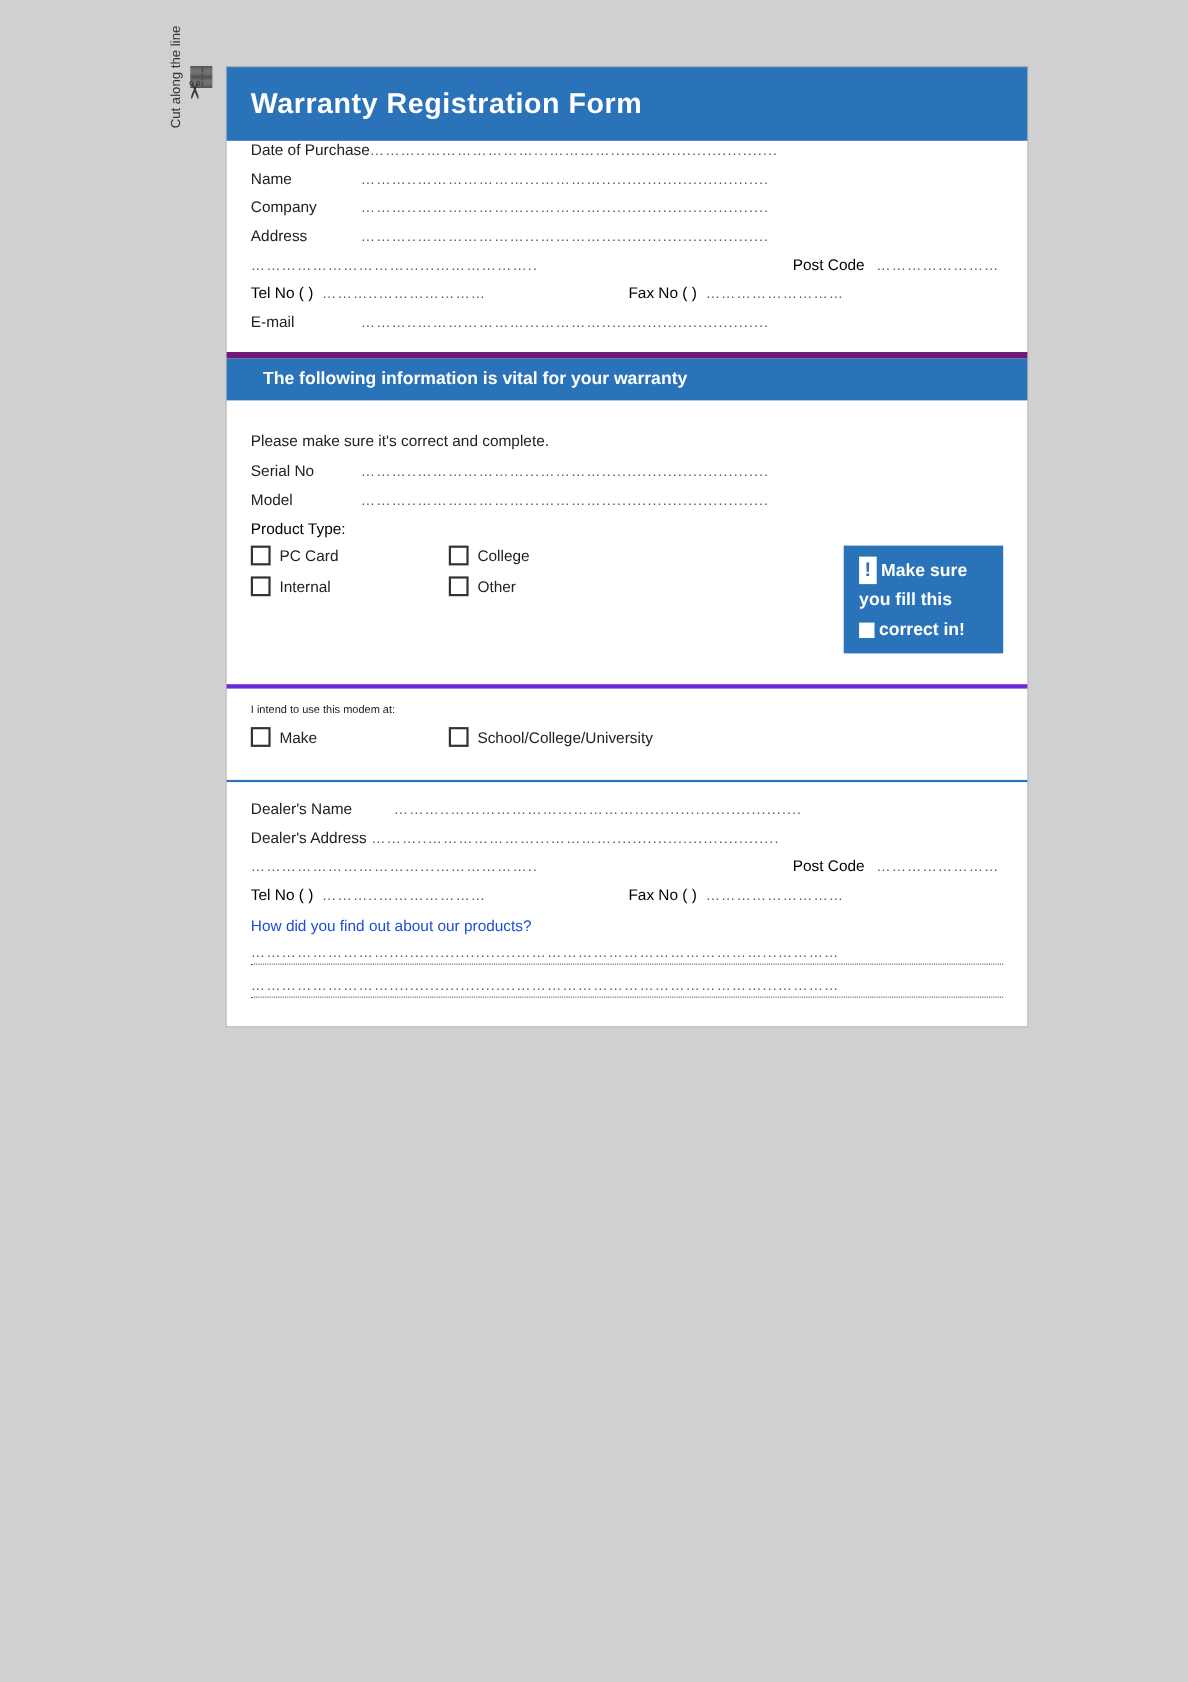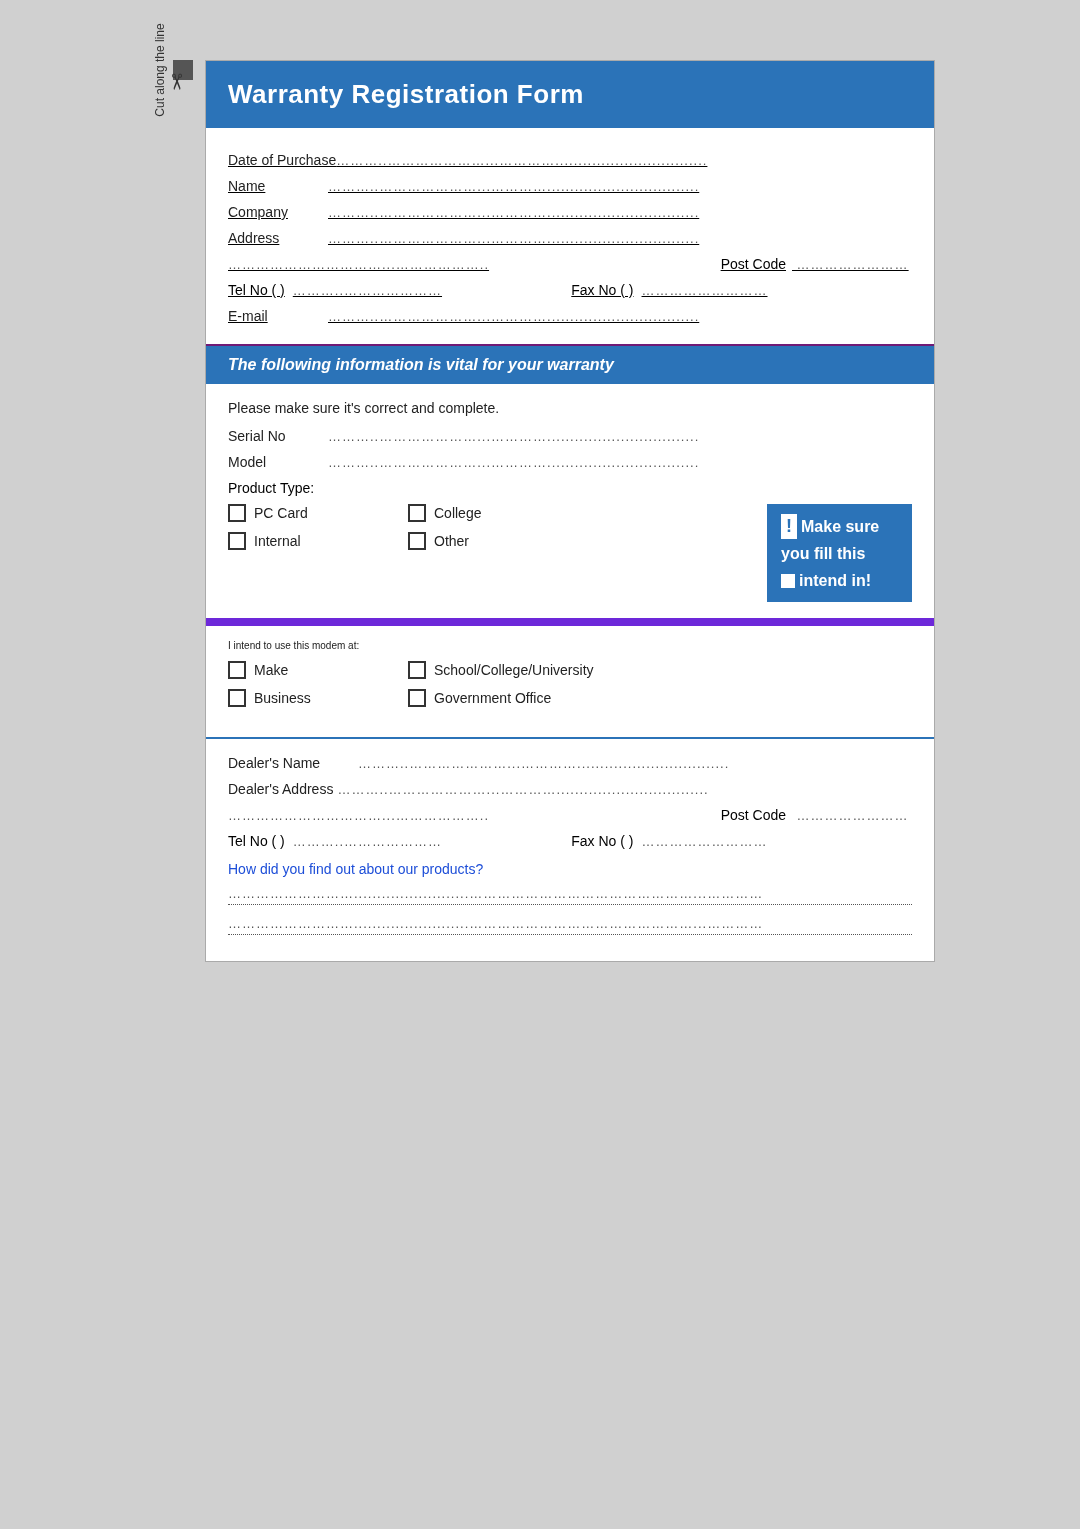--- a/index.html
+++ b/index.html
@@ -89,23 +89,22 @@
       padding: 18px 22px;
     }
     .form-header h1 {
       color: #fff;
       font-size: 26px;
       font-weight: bold;
       letter-spacing: 0.5px;
     }
 
     .section-top {
-      padding: 24px 22px 10px 22px;
-      border-bottom: 2px solid #701a75;
-      text-decoration: underline;
+      padding: 0 22px 10px 22px;
+      border-bottom: 6px solid #701a75;
     }
 
     .form-row {
       display: flex;
       align-items: baseline;
       margin-bottom: 10px;
       font-size: 14px;
       color: #222;
     }
 
@@ -154,32 +153,31 @@
       font-size: 14px;
     }
     .tel-fax-row .tel-label { flex-shrink: 0; }
     .tel-fax-row .tel-dots { flex: 1; color: #555; font-size: 13px; letter-spacing: 1px; margin: 0 8px; }
     .tel-fax-row .fax-label { flex-shrink: 0; }
     .tel-fax-row .fax-dots { flex: 1; color: #555; font-size: 13px; letter-spacing: 1px; margin-left: 8px; }
 
     
     .section-vital-header {
       background: #2b73b8;
-      padding: 10px 22px;
-      font-style: italic;
+      padding: 10px 33px;
     }
     .section-vital-header p {
       color: #fff;
       font-size: 16px;
       font-weight: bold;
     }
 
     .section-vital {
-      padding: 16px 22px;
-      border-bottom: 8px solid #6d28d9;
+      padding: 28px 22px;
+      border-bottom: 4px solid #6d28d9;
       position: relative;
     }
 
     .please-note {
       margin-bottom: 12px;
       font-size: 14px;
       color: #222;
     }
 
     .product-type-area {
@@ -397,50 +395,40 @@
             </div>
           </div>
         </div>
 
         <div class="make-sure-box">
           <div style="margin-bottom:4px;">
             <span class="exclaim">!</span><span>Make  sure</span>
           </div>
           <div style="margin-bottom:4px;">you fill this</div>
           <div>
-            <span class="square"></span><span>intend in!</span>
+            <span class="square"></span><span>correct in!</span>
           </div>
         </div>
       </div>
     </div>
 
     <div class="section-use">
       <p style="font-size:10px; color:#222;">I intend to use this modem at:</p>
 
       <div class="use-grid">
         <div class="checkbox-row">
           <div class="checkbox-item">
             <span class="checkbox-box"></span>
             <span class="checkbox-label">Make</span>
           </div>
           <div class="checkbox-item" style="min-width:240px;">
             <span class="checkbox-box"></span>
             <span class="checkbox-label">School/College/University</span>
           </div>
         </div>
-        <div class="checkbox-row">
-          <div class="checkbox-item">
-            <span class="checkbox-box"></span>
-            <span class="checkbox-label">Business</span>
-          </div>
-          <div class="checkbox-item" style="min-width:240px;">
-            <span class="checkbox-box"></span>
-            <span class="checkbox-label">Government  Office</span>
-          </div>
-        </div>
       </div>
     </div>
 
     <div class="section-dealer">
 
       <div class="form-row">
         <span class="label" style="min-width:130px;">Dealer's Name</span>
         <span class="dots">………..…………………...………….................................</span>
       </div>
 

